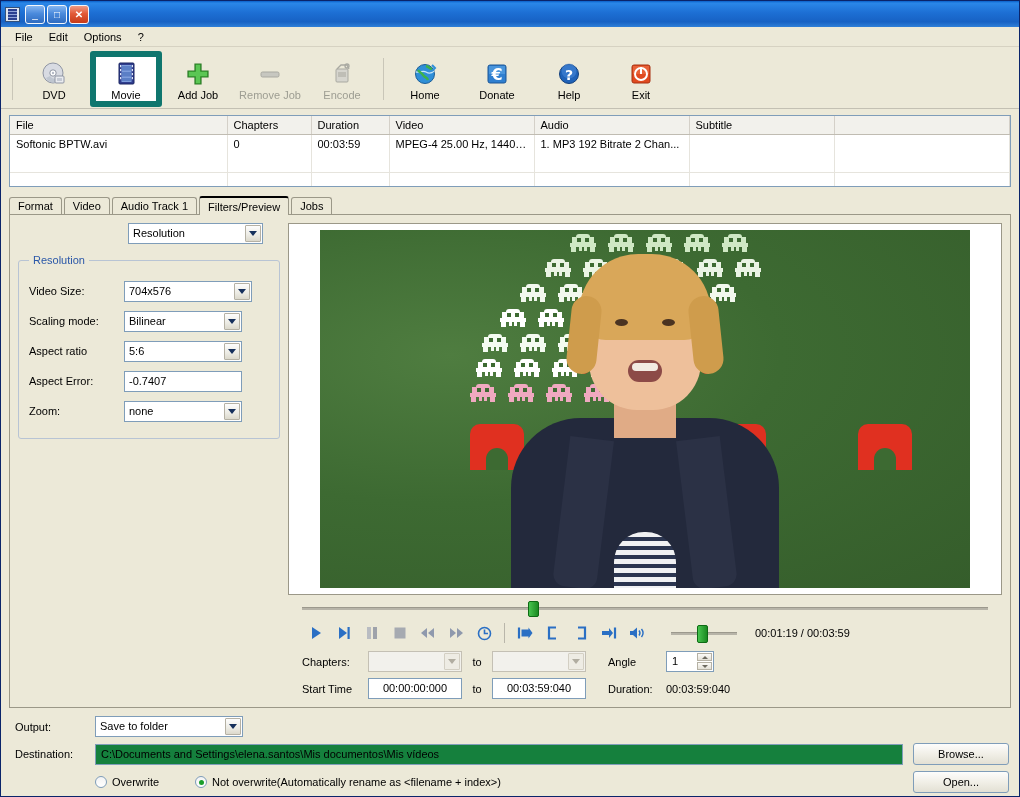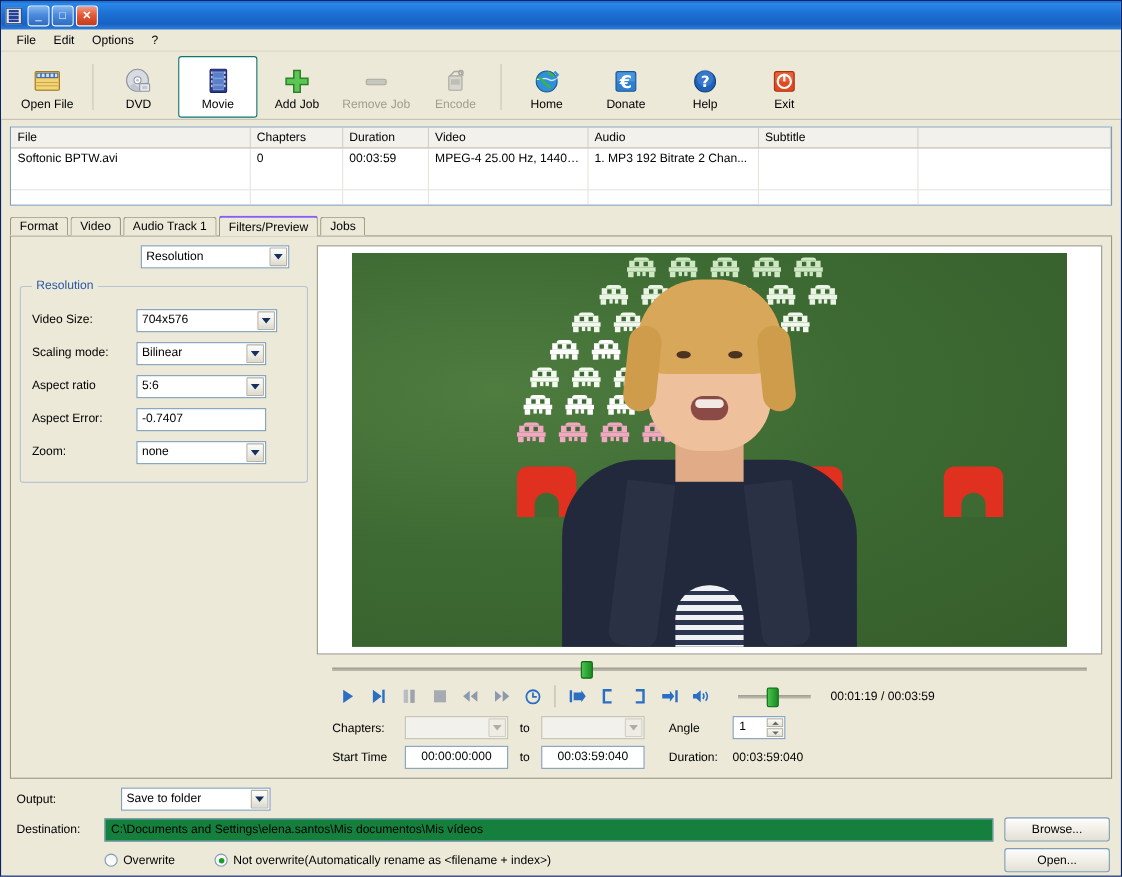--- a/index.html
+++ b/index.html
@@ -57,21 +57,21 @@
     background:#ece9d8;padding:2px 4px 0 6px;box-sizing:border-box;
     border-bottom:1px solid #c3c0b3;
   }
   .tbtn{
     width:72px;height:56px;display:flex;flex-direction:column;
     align-items:center;justify-content:center;gap:2px;
     box-sizing:border-box;border:1px solid transparent;border-radius:3px;
     font-size:11px;
   }
   .tbtn.sel{
-    border:1px solid #0f766e;background:#fff;
+    border:6px solid #0f766e;background:#fff;
     box-shadow:inset 0 0 0 1px #fff;
   }
   .tbtn.disabled{color:#9d9d92;}
   .tb-sep{width:1px;height:42px;background:#c9c6b8;margin:0 5px;}
   .tb-ico{height:30px;display:flex;align-items:flex-end;justify-content:center;}
   .tlabel{white-space:nowrap;}
   
   .listwrap{
     margin:6px 8px 0 8px;flex:0 0 72px;background:#fff;
     border:1px solid #7f9db9;box-sizing:border-box;overflow:hidden;
@@ -93,21 +93,21 @@
     margin:8px 8px 0 8px;flex:0 0 19px;display:flex;align-items:flex-end;
     position:relative;z-index:2;
   }
   .tab{
     height:17px;padding:0 8px;line-height:16px;font-size:11px;
     background:#ece9d8;border:1px solid #9b9888;border-bottom:none;
     border-radius:3px 3px 0 0;margin-right:2px;box-sizing:border-box;
   }
   .tab.active{
     height:19px;line-height:18px;background:#ece9d8;
-    border-top:2px solid #8b5cf6;font-weight:normal;
+    border-top:2px solid #000000;font-weight:normal;
     margin-bottom:-1px;position:relative;z-index:3;
   }
   
   .panel{
     margin:0 8px;flex:1 1 auto;background:#ece9d8;
     border:1px solid #9b9888;box-sizing:border-box;
     display:flex;padding:8px;gap:8px;position:relative;
   }
   .leftcol{width:262px;flex:0 0 262px;}
   .filter-select{
@@ -281,39 +281,20 @@
 
   <div class="menubar">
     <div class="menu-item">File</div>
     <div class="menu-item">Edit</div>
     <div class="menu-item">Options</div>
     <div class="menu-item">?</div>
   </div>
 
   <div class="toolbar">
 
-    <div class="tbtn">
-      <div class="tb-ico">
-        <svg width="28" height="26" viewBox="0 0 28 26" class="icosvg">
-          <rect x="3" y="4" width="22" height="17" rx="1" fill="#e8c35a" stroke="#9c7a16"></rect>
-          <rect x="4" y="5" width="20" height="5" fill="#4a6fa8"></rect>
-          <g fill="#cfe2f5">
-            <rect x="5" y="6" width="2.5" height="3"></rect>
-              <rect x="9" y="6" width="2.5" height="3"></rect>
-            <rect x="13" y="6" width="2.5" height="3"></rect>
-              <rect x="17" y="6" width="2.5" height="3"></rect>
-            <rect x="21" y="6" width="2" height="3"></rect>
-          </g>
-          <rect x="4" y="11" width="20" height="9" fill="#f2d47a"></rect>
-          <line x1="4" y1="14" x2="24" y2="14" stroke="#c9a63f"></line>
-          <line x1="4" y1="17" x2="24" y2="17" stroke="#c9a63f"></line>
-        </svg>
-      </div>
-      <div class="tlabel">Open File</div>
-    </div>
 
     <div class="tb-sep"></div>
 
     <div class="tbtn">
       <div class="tb-ico">
         <svg width="28" height="26" viewBox="0 0 28 26" class="icosvg">
           <circle cx="13" cy="12" r="10" fill="#d8dbe2" stroke="#8f95a3"></circle>
           <circle cx="13" cy="12" r="3.2" fill="#fff" stroke="#8f95a3"></circle>
           <circle cx="13" cy="12" r="1.2" fill="#b7bcc8"></circle>
           <path d="M6 17a10 10 0 0 0 9 5l0-4a6 6 0 0 1-5-3z" fill="#b9c0cc" opacity=".8"></path>
@@ -1153,21 +1134,21 @@
         <div style="width:58px;margin-left:22px;">Duration:</div>
         <div>00:03:59:040</div>
       </div>
 
     </div>
   </div>
 
   <div class="bottom">
     <div class="brow">
       <div class="blab">Output:</div>
-      <div class="combo" style="width:136px;margin-left:15px;">
+      <div class="combo" style="width:148px;">
         <div class="cval">Save to folder</div>
         <div class="carrow">
             <i class="chev"></i>
           </div>
       </div>
     </div>
 
     <div class="brow">
       <div class="blab">Destination:</div>
       <div class="destbox">C:\Documents and Settings\elena.santos\Mis documentos\Mis vídeos</div>

